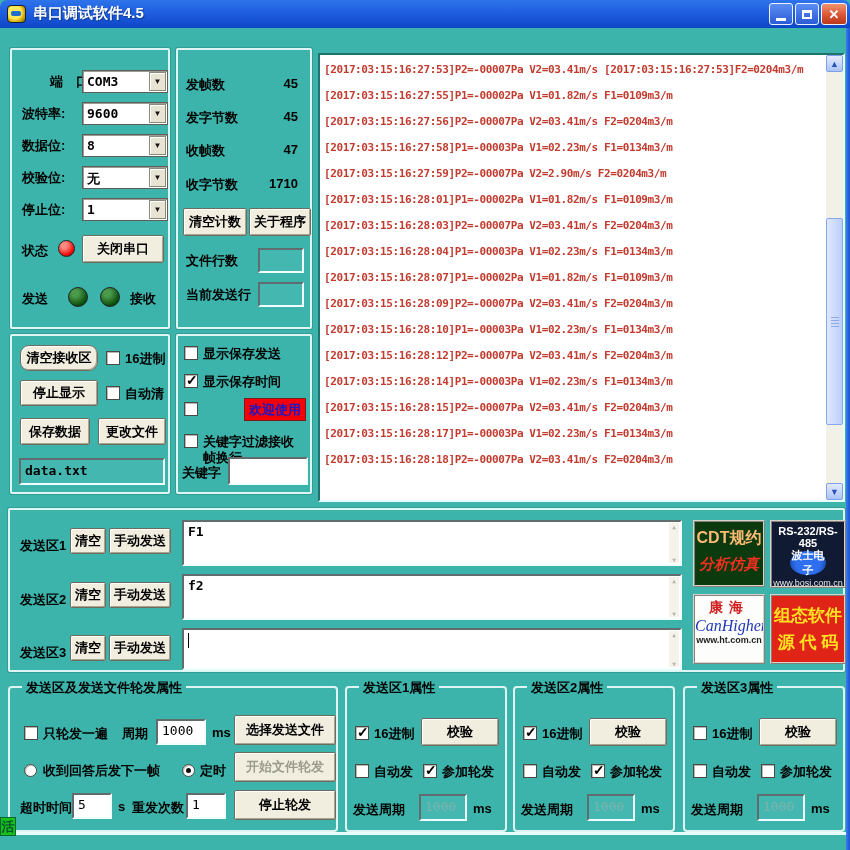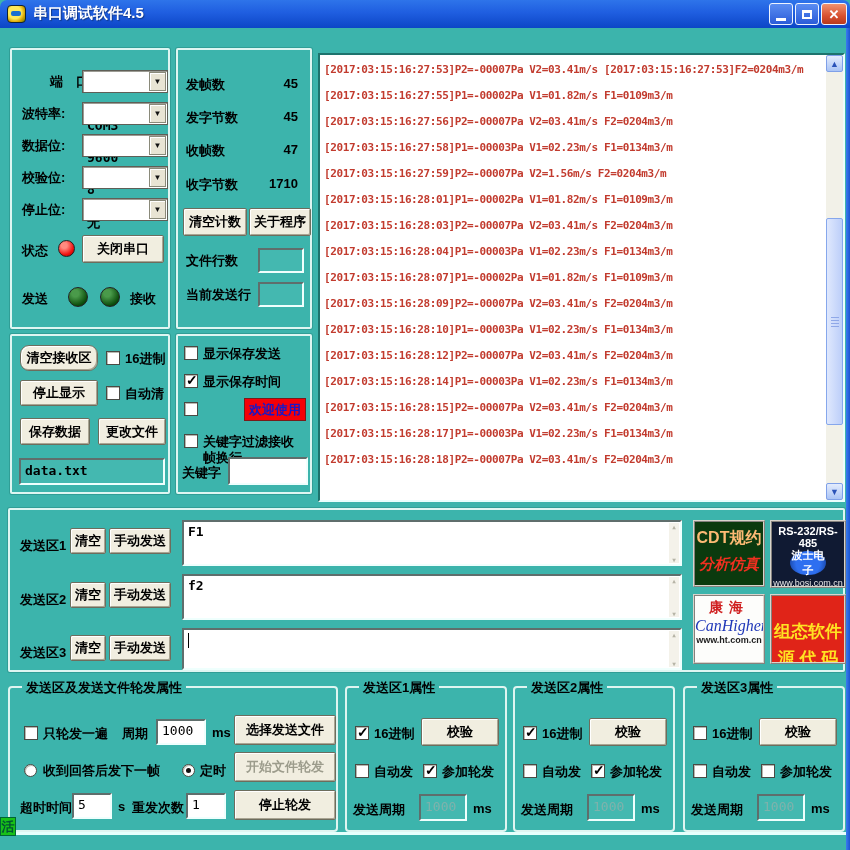--- a/index.html
+++ b/index.html
@@ -32,21 +32,21 @@
   .gbox-title{position:absolute;left:12px;top:-9px;background:#3CB4AC;padding:0 4px;
     font-size:13px;font-weight:bold;white-space:nowrap;}
   .lbl{position:absolute;font-size:13px;font-weight:bold;white-space:nowrap;}
   .btn{position:absolute;background:#F1EEE0;border:1px solid #6d6d5d;border-radius:2px;
     box-shadow:inset 1px 1px 0 #ffffff,inset -1px -1px 0 #a9a593;
     font-size:13px;font-weight:bold;display:flex;align-items:center;justify-content:center;
     white-space:nowrap;}
   .btn.disabled{color:#9c9c8c;}
   .combo{position:absolute;height:23px;background:#fff;border:1px solid #5f5f57;
     box-shadow:inset 1px 1px 0 #9c9c94;}
-  .combo-text{position:absolute;left:4px;top:3px;font:bold 13px "DejaVu Sans Mono",monospace;margin-top:44px;}
+  .combo-text{position:absolute;left:4px;top:3px;font:bold 13px "DejaVu Sans Mono",monospace;}
   .combo-arrow{position:absolute;right:1px;top:1px;bottom:1px;width:17px;background:#E8E4D4;
     border:1px solid #8a8a7a;box-shadow:inset 1px 1px 0 #fff;
     display:flex;align-items:center;justify-content:center;font-size:8px;color:#111;}
   .sunken{position:absolute;background:#fff;border-top:2px solid #5f6e6c;border-left:2px solid #5f6e6c;
     border-bottom:2px solid #effffd;border-right:2px solid #effffd;}
   .sunken-teal{position:absolute;background:#44B8B0;border-top:2px solid #5f6e6c;border-left:2px solid #5f6e6c;
     border-bottom:2px solid #effffd;border-right:2px solid #effffd;}
   .cb{position:absolute;width:14px;height:14px;background:#fff;border:1px solid #4a4a44;
     box-shadow:inset 1px 1px 0 #b8b8b0;}
   .cb.checked::after{content:"✓";position:absolute;left:1px;top:-3px;font-size:14px;font-weight:bold;}
@@ -91,21 +91,21 @@
   .ad-bosi .globe{margin:2px auto 0;width:36px;height:24px;border-radius:50%;
     background:radial-gradient(circle,#2e6ff0 0 55%,#123a90 100%);
     display:flex;align-items:center;justify-content:center;}
   .ad-bosi .l2{font-size:11px;font-weight:bold;color:#fff;}
   .ad-bosi .l3{margin-top:3px;font-size:9px;color:#e8e8e8;}
   .ad-kh{background:#fdfdfb;}
   .ad-kh .l1{margin-top:3px;font-size:14px;font-weight:bold;color:#D02020;letter-spacing:6px;}
   .ad-kh .l2{font-size:16px;font-style:italic;color:#2038b8;font-family:"Liberation Serif",serif;}
   .ad-kh .l3{font-size:9px;font-weight:bold;color:#222;}
   .ad-src{background:#E02418;}
-  .ad-src .l1,.ad-src .l2{margin-top:24px;font-size:17px;font-weight:bold;color:#FFE322;}
+  .ad-src .l1,.ad-src .l2{margin-top:8px;font-size:17px;font-weight:bold;color:#FFE322;}
   .ad-src .l2{margin-top:4px;}
   
   .right-edge{position:absolute;right:0;top:28px;width:4px;height:822px;
     background:linear-gradient(90deg,#3a7cf0,#1b55cf);}
   .bottom-line{position:absolute;left:0;top:832px;width:846px;height:3px;background:#E6FFFC;}
   .ime{position:absolute;left:0;top:817px;width:16px;height:19px;background:#18C018;
     border:1px solid #063;color:#053;font-size:13px;font-weight:bold;
     display:flex;align-items:center;justify-content:center;}
   .in-val{font:13px "DejaVu Sans Mono",monospace;padding:3px 14px 0 4px;}
   .in-dis{color:#7fb2ac;background:#44B8B0;}
@@ -183,21 +183,21 @@
     <div class="lbl" style="left:8px;top:236px;">当前发送行</div>
     <div class="sunken-teal" style="left:80px;top:232px;width:46px;height:25px;"></div>
   </div>
 
   <div class="log">
     <div class="log-lines">
       <div class="log-line">[2017:03:15:16:27:53]P2=-00007Pa V2=03.41m/s [2017:03:15:16:27:53]F2=0204m3/m</div>
       <div class="log-line">[2017:03:15:16:27:55]P1=-00002Pa V1=01.82m/s F1=0109m3/m</div>
       <div class="log-line">[2017:03:15:16:27:56]P2=-00007Pa V2=03.41m/s F2=0204m3/m</div>
       <div class="log-line">[2017:03:15:16:27:58]P1=-00003Pa V1=02.23m/s F1=0134m3/m</div>
-      <div class="log-line">[2017:03:15:16:27:59]P2=-00007Pa V2=1.56m/s F2=0204m3/m</div>
+      <div class="log-line">[2017:03:15:16:27:59]P2=-00007Pa V2=2.90m/s F2=0204m3/m</div>
       <div class="log-line">[2017:03:15:16:28:01]P1=-00002Pa V1=01.82m/s F1=0109m3/m</div>
       <div class="log-line">[2017:03:15:16:28:03]P2=-00007Pa V2=03.41m/s F2=0204m3/m</div>
       <div class="log-line">[2017:03:15:16:28:04]P1=-00003Pa V1=02.23m/s F1=0134m3/m</div>
       <div class="log-line">[2017:03:15:16:28:07]P1=-00002Pa V1=01.82m/s F1=0109m3/m</div>
       <div class="log-line">[2017:03:15:16:28:09]P2=-00007Pa V2=03.41m/s F2=0204m3/m</div>
       <div class="log-line">[2017:03:15:16:28:10]P1=-00003Pa V1=02.23m/s F1=0134m3/m</div>
       <div class="log-line">[2017:03:15:16:28:12]P2=-00007Pa V2=03.41m/s F2=0204m3/m</div>
       <div class="log-line">[2017:03:15:16:28:14]P1=-00003Pa V1=02.23m/s F1=0134m3/m</div>
       <div class="log-line">[2017:03:15:16:28:15]P2=-00007Pa V2=03.41m/s F2=0204m3/m</div>
       <div class="log-line">[2017:03:15:16:28:17]P1=-00003Pa V1=02.23m/s F1=0134m3/m</div>

